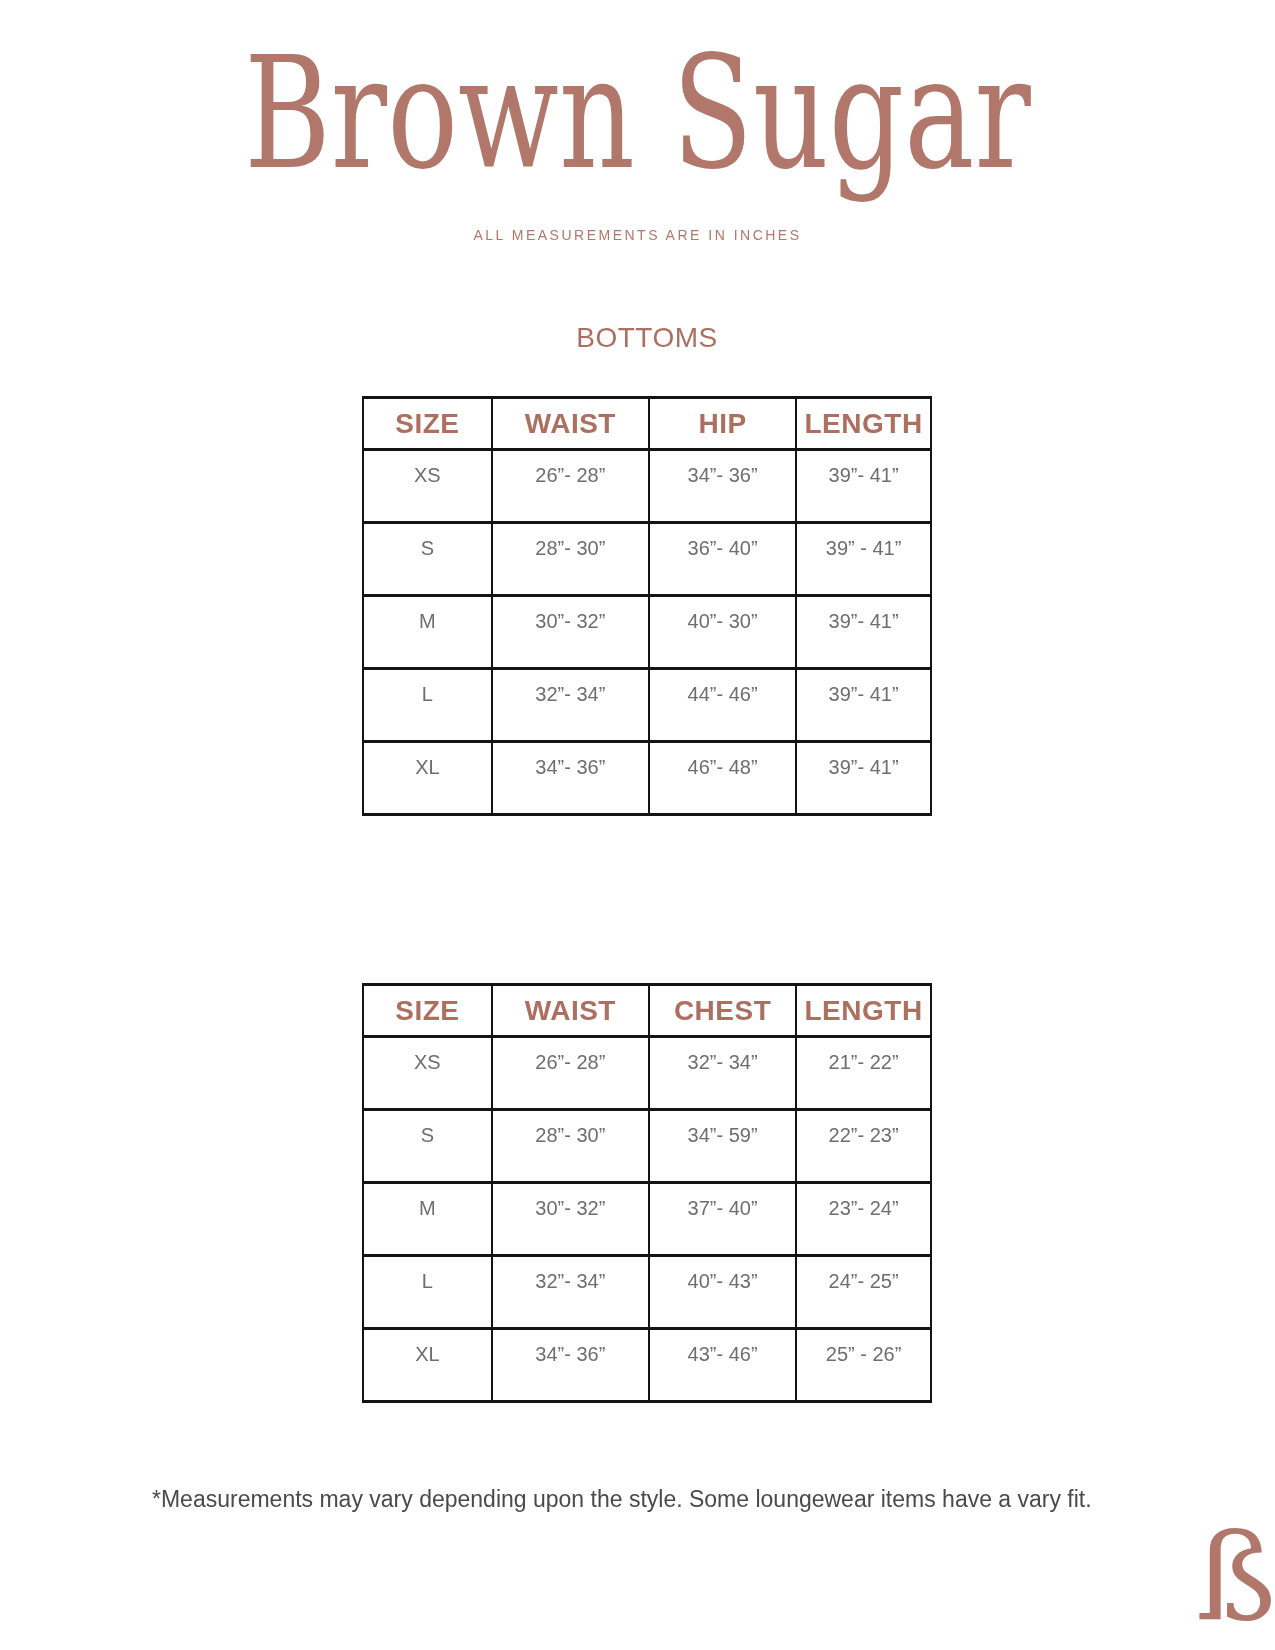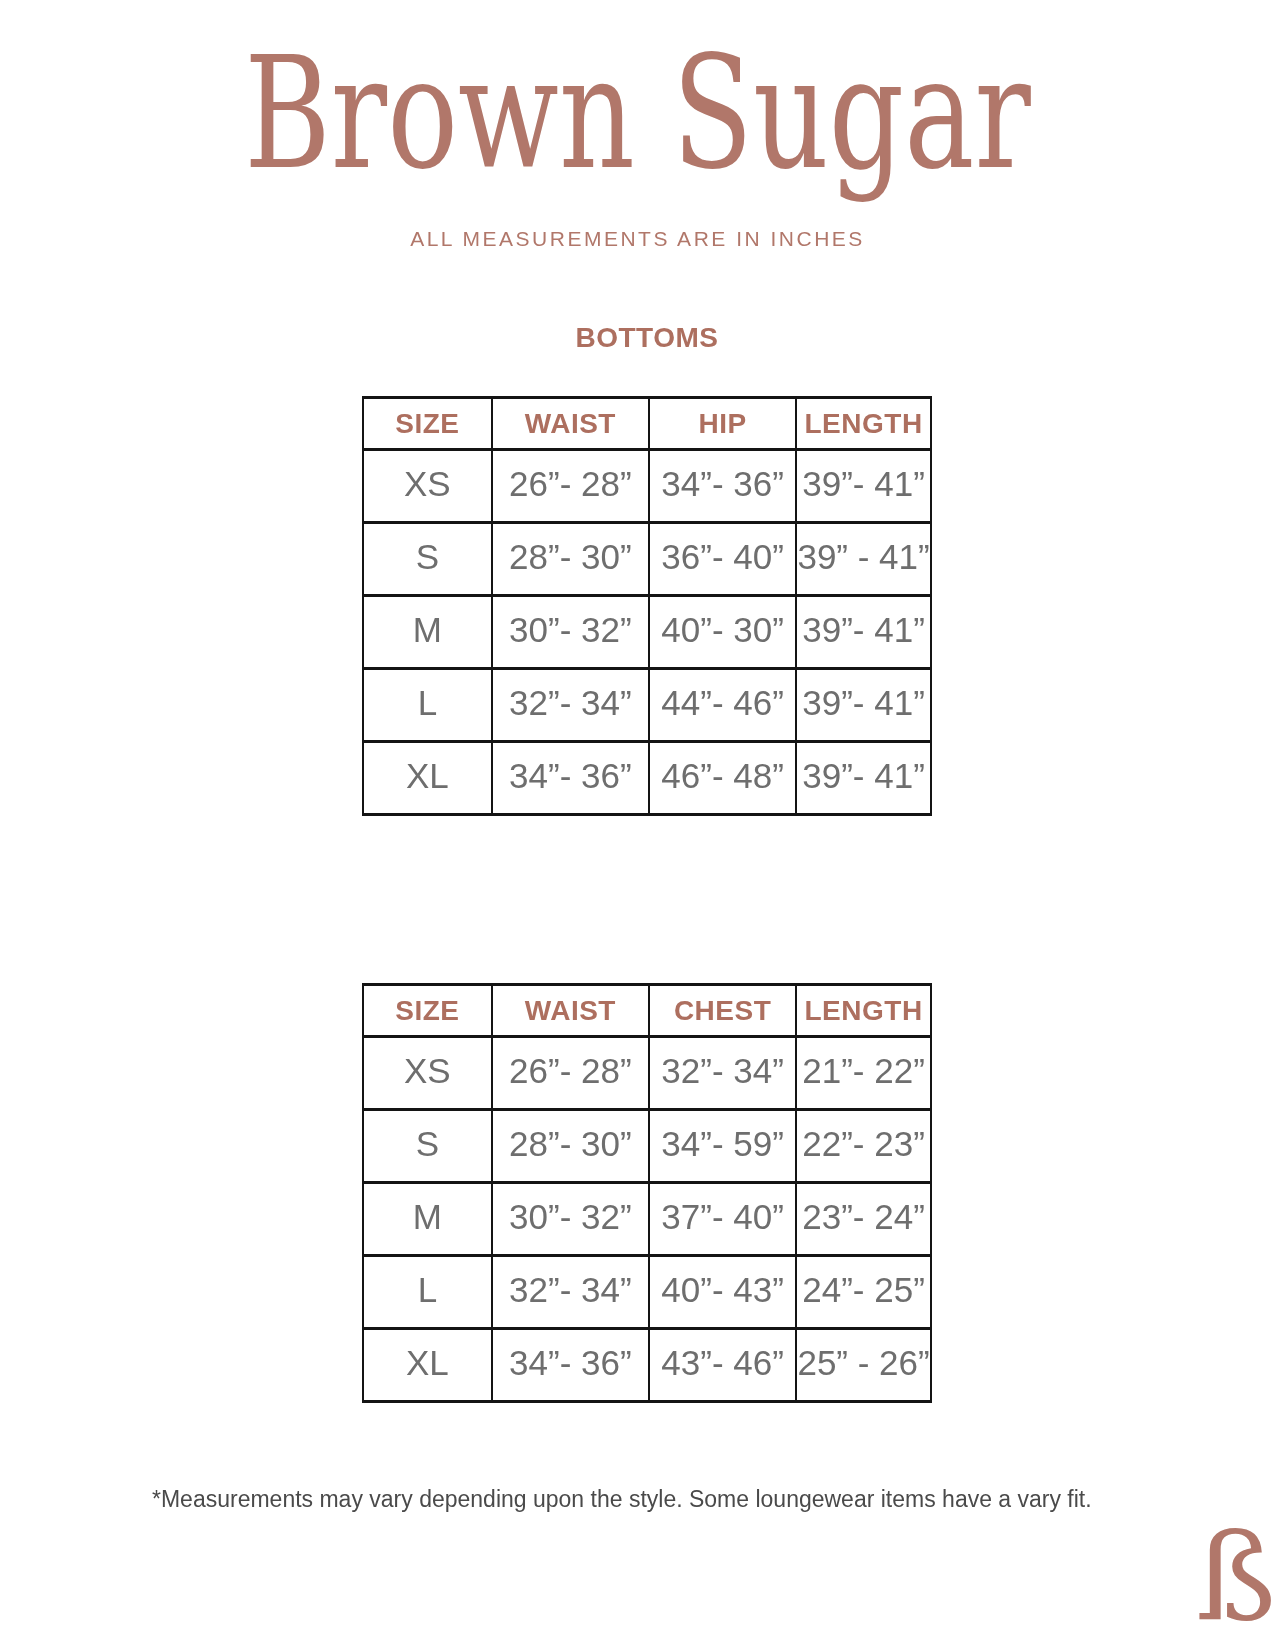--- a/index.html
+++ b/index.html
@@ -33,31 +33,31 @@
     color:var(--accent);
     transform:scaleX(0.76);
     transform-origin:50% 0;
   }
   .subtitle{
     position:absolute;
     top:227px;
     left:0;
     width:100%;
     text-align:center;
-    font-size:21px;
+    font-size:14px;
     letter-spacing:2.5px;
     color:var(--accent);
   }
   .section-heading{
     position:absolute;
     left:362px;
     width:570px;
     text-align:center;
     font-size:28px;
-    font-weight:bold;
+    font-weight:normal;
     letter-spacing:0.5px;
     color:var(--heading);
   }
   #heading-bottoms{top:322px;}
   #heading-tops{top:905px;}
   .size-table{
     position:absolute;
     left:362px;
     width:570px;
     border-collapse:collapse;
@@ -75,21 +75,21 @@
   .size-table th{
     height:52px;
     font-size:28px;
     font-weight:bold;
     letter-spacing:0.5px;
     color:var(--heading);
     vertical-align:middle;
   }
   .size-table td{
     height:73px;
-    font-size:35px;
+    font-size:20px;
     color:var(--cell);
     vertical-align:top;
     padding-top:13px;
   }
   .size-table th:nth-child(1),.size-table td:nth-child(1){width:126px;}
   .size-table th:nth-child(2),.size-table td:nth-child(2){width:154px;}
   .size-table th:nth-child(3),.size-table td:nth-child(3){width:144px;}
   .size-table th:nth-child(4),.size-table td:nth-child(4){width:132px;}
   .footnote{
     position:absolute;

